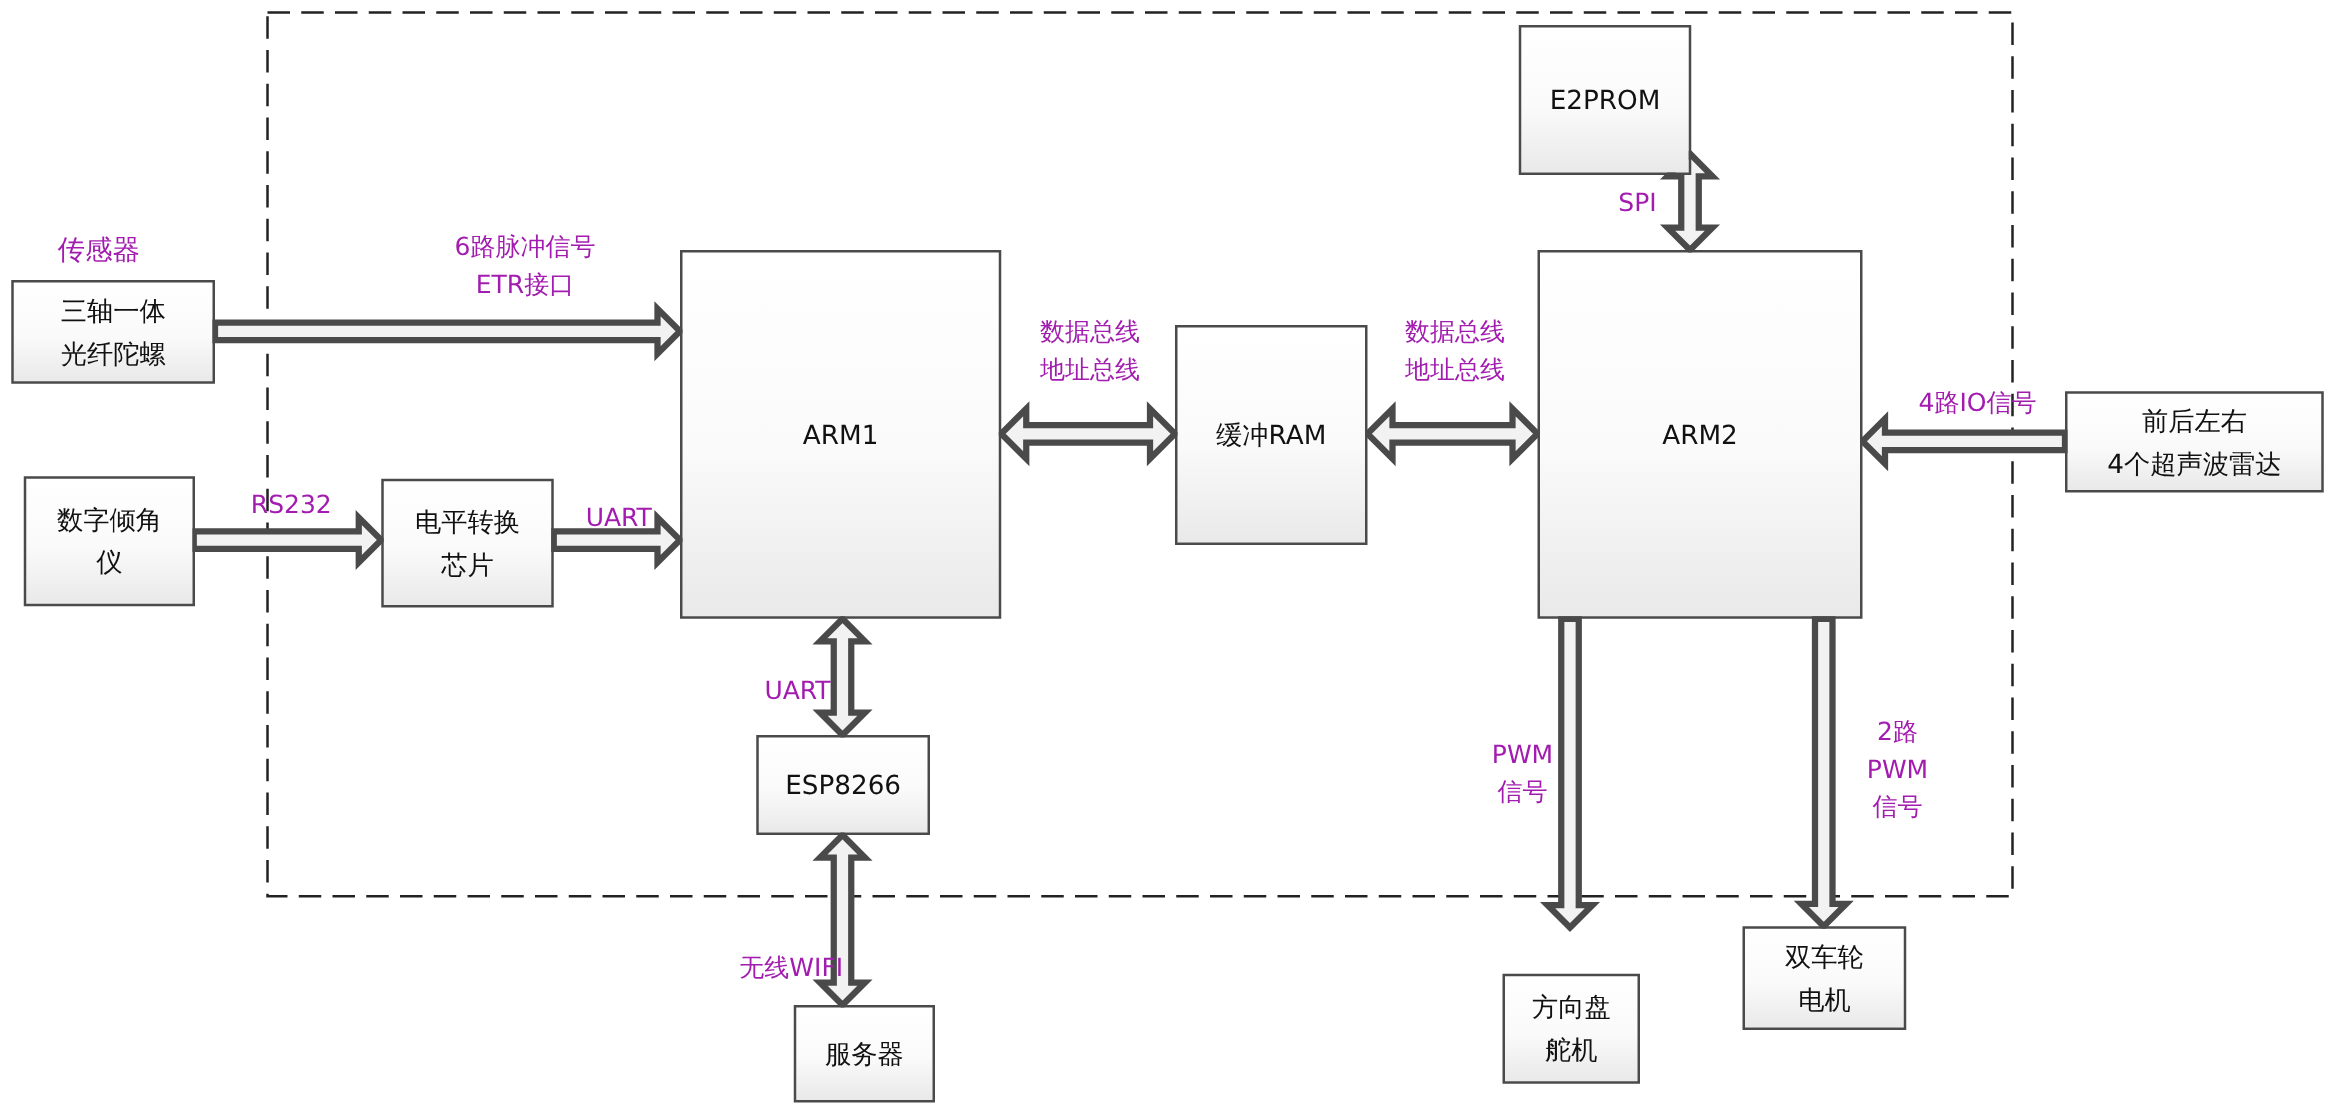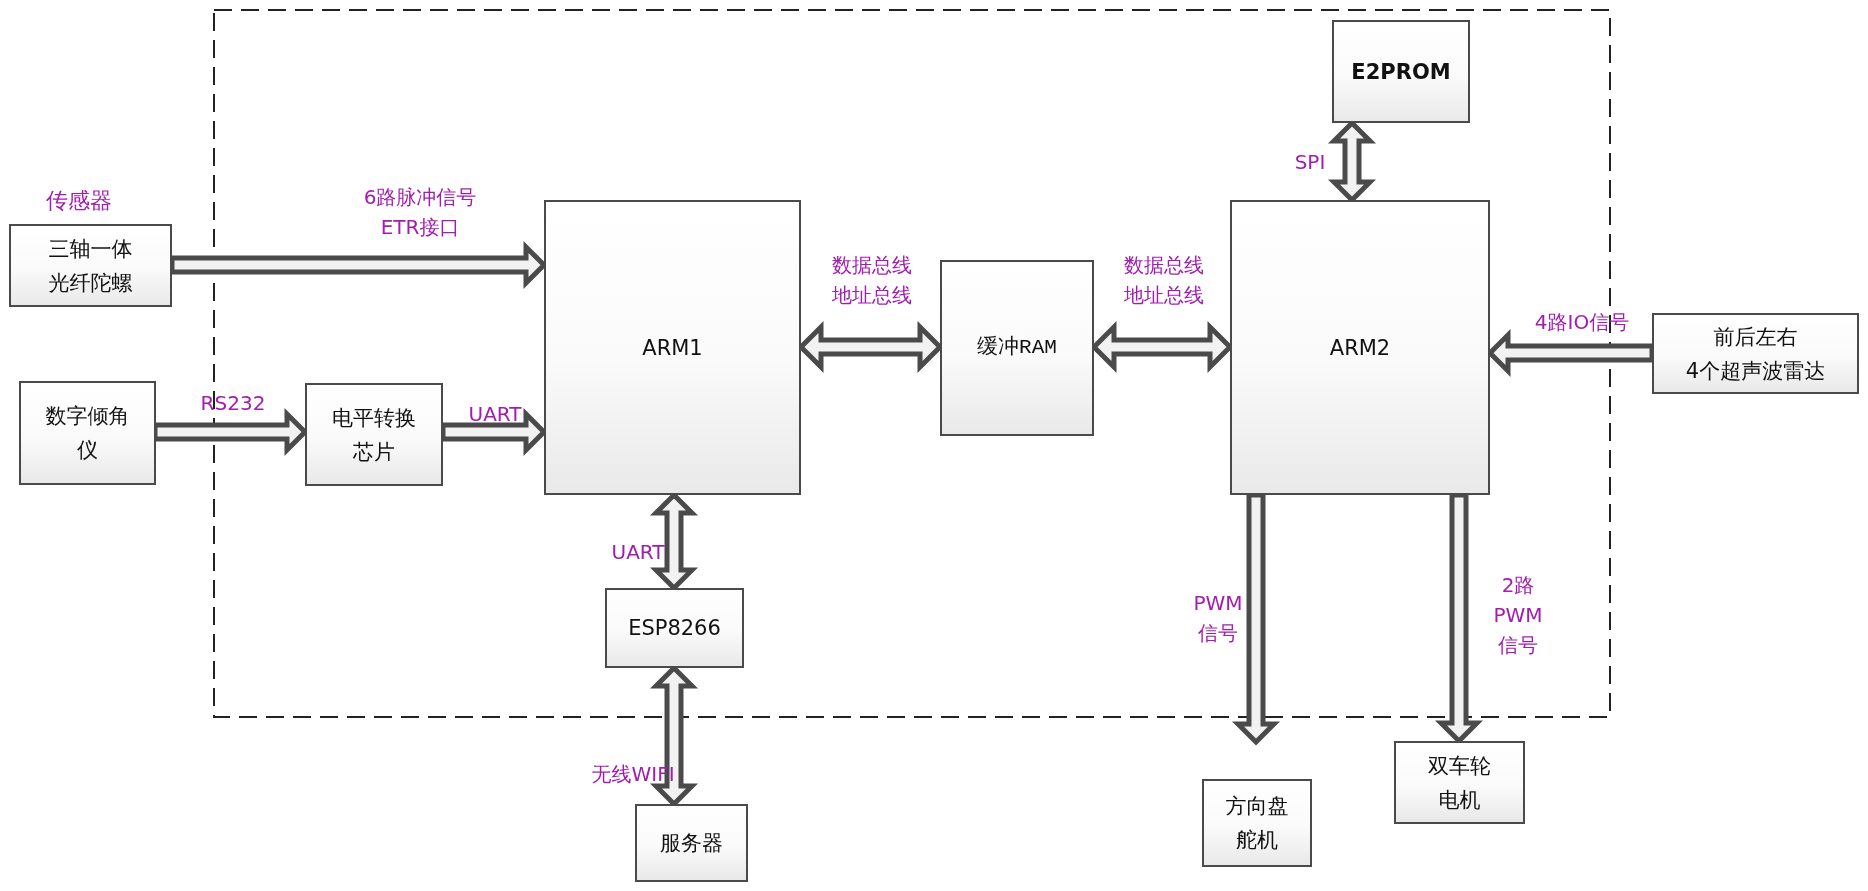--- a/index.html
+++ b/index.html
@@ -47,29 +47,29 @@
 
 <div class="box" style="left:305px;top:383px;width:138px;height:103px;">
   <span>电平转换</span>
   <span>芯片</span>
 </div>
 
 <div class="box" style="left:544px;top:200px;width:257px;height:295px;">
   <span>ARM1</span>
 </div>
 
-<div class="box" style="left:940px;top:260px;width:154px;height:176px;font-family:Liberation Mono, monospace;">
+<div class="box" style="left:940px;top:260px;width:154px;height:176px;">
   <span>缓冲RAM</span>
 </div>
 
 <div class="box" style="left:1230px;top:200px;width:260px;height:295px;">
   <span>ARM2</span>
 </div>
 
-<div class="box" style="left:1332px;top:20px;width:138px;height:103px;font-weight:bold;">
+<div class="box" style="left:1215px;top:20px;width:138px;height:120px;">
   <span>E2PROM</span>
 </div>
 
 <div class="box" style="left:1652px;top:313px;width:207px;height:81px;">
   <span>前后左右</span>
   <span>4个超声波雷达</span>
 </div>
 
 <div class="box" style="left:605px;top:588px;width:139px;height:80px;">
   <span>ESP8266</span>

